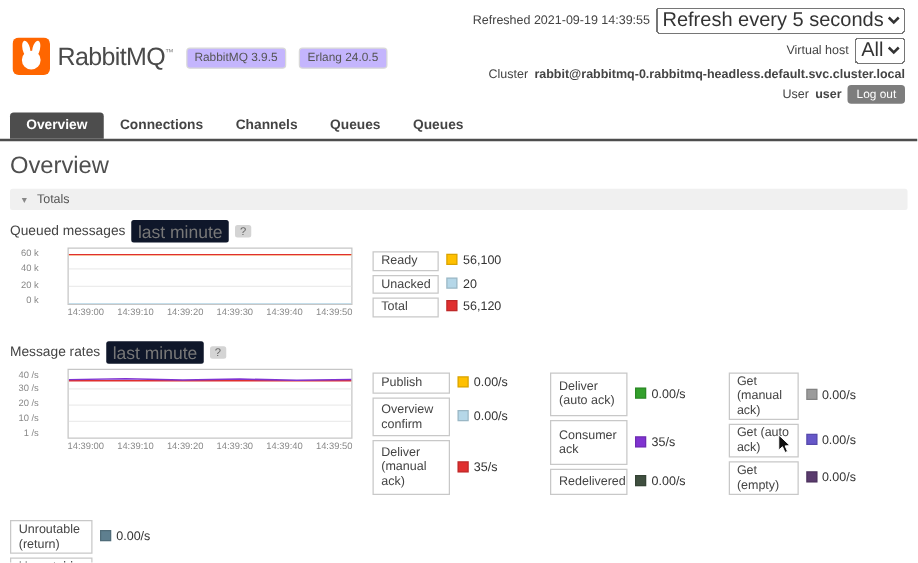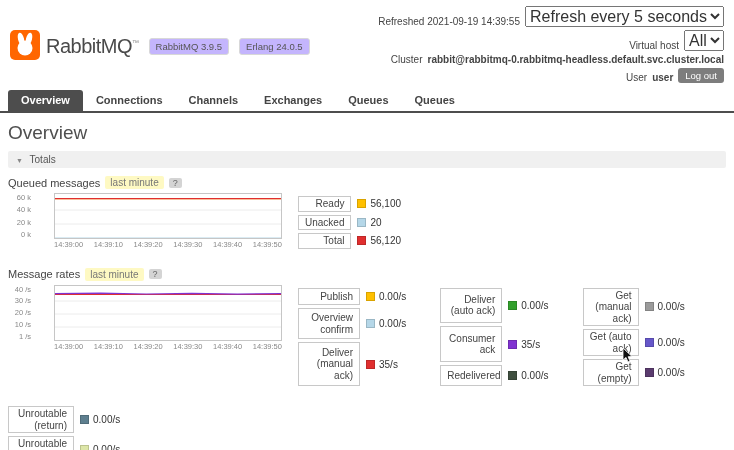--- a/index.html
+++ b/index.html
@@ -9,49 +9,49 @@
     font-family:"Liberation Sans", sans-serif; font-size:11px; color:#444; background:#fff;
   }
   
   .header { display:flex; justify-content:space-between; padding:6px 10px 4px 10px; }
   .brand { display:flex; align-items:center; gap:6px; }
   .brand-name { font-size:20px; color:#4a4a4a; letter-spacing:-0.5px; }
   .tm { font-size:7px; color:#888; vertical-align:super; }
   .ver-badge { background:#c4b5fd; border:1px solid #d8d8d8; border-radius:3px;
     padding:2px 6px; font-size:9.5px; color:#555; margin-left:4px; }
   .hright { text-align:right; font-size:10px; color:#444; }
-  .hright .row { margin-bottom:3px; display:flex; justify-content:flex-end; align-items:flex-end; gap:5px; }
+  .hright .row { margin-bottom:3px; display:flex; justify-content:flex-end; align-items:center; gap:5px; }
   select { font-size:16px; font-family:"Liberation Sans", sans-serif; color:#333; }
   .bold { font-weight:bold; }
   .logout-btn { background:#7d7d7d; color:#fff; border:none; border-radius:3px;
     font-size:9.5px; padding:2px 7px; font-family:"Liberation Sans", sans-serif; cursor:pointer; }
   
   .nav { display:flex; padding:0 8px; border-bottom:2px solid #4d4d4d; }
   .tab { font-weight:bold; font-size:11px; color:#444; padding:4px 13px 5px 13px;
     border-radius:3px 3px 0 0; text-decoration:none; }
   .tab.active { background:#4d4d4d; color:#fff; }
   
   .page-title { font-size:19px; color:#4f4f4f; font-weight:normal; margin:9px 8px 7px 8px; }
   .totals-bar { background:#f0f0f0; border-radius:2px; margin:0 8px 8px 8px; padding:3px 8px;
     font-size:10px; color:#555; cursor:pointer; }
   .totals-bar .arrow { font-size:7px; color:#888; margin-right:4px; }
   .sec-head { margin:8px 8px 2px 8px; font-size:11px; color:#444; display:flex; align-items:center; gap:5px; }
-  .range-badge { background:#fef9c3; color:#777; border-radius:2px; padding:1px 5px; font-size:10px; }
+  .range-badge { background:#0f172a; color:#777; border-radius:2px; padding:1px 5px; font-size:14px; }
   .help-badge { background:#d4d4d4; color:#666; border-radius:2px; padding:0 4px; font-size:9px; cursor:pointer; }
   
   .chart-row { display:flex; align-items:flex-start; margin:4px 8px 0 8px; }
   .chart { display:flex;gap:20px; }
   .yaxis { display:flex; flex-direction:column; justify-content:space-between; align-items:flex-end;
     width:26px; padding-right:3px; font-size:7.5px; color:#888; }
   .plotwrap svg { border:1px solid #c6c6c6; background:#fff; display:block; }
   .xaxis { display:flex; justify-content:space-between; font-size:7.5px; color:#888; margin-top:1px; }
   
   .legend-area { margin-left:16px; display:flex; gap:34px; }
   table.legend { border-collapse:separate; border-spacing:0 3px; }
-  td.lcell { border:1px solid #c8c8c8; padding:1px 6px; text-align:right; font-size:10px;
+  td.lcell { border:1px solid #c8c8c8; padding:1px 6px; font-size:10px;
     color:#444; background:#fff; line-height:1.15; vertical-align:middle; }
   td.vcell { padding:1px 0 1px 6px; font-size:10px; color:#333; vertical-align:middle; white-space:nowrap; }
   .sw { display:inline-block; width:9px; height:9px; margin-right:4px; vertical-align:-1px;
     border:1px solid rgba(0,0,0,0.15); }
   .w48 td.lcell { min-width:48px; }
   .w58 td.lcell { min-width:58px; max-width:62px; }
   .w52 td.lcell { min-width:52px; max-width:56px; }
   .w62 td.lcell { min-width:62px; max-width:66px; }
   .extra-wrap { margin:14px 8px 0 8px; }
   
@@ -96,21 +96,20 @@
       <span class="bold">user</span>
       <button class="logout-btn">Log out</button>
     </div>
   </div>
 </div>
 
 <div class="nav">
   <a class="tab active">Overview</a>
   <a class="tab">Connections</a>
   <a class="tab">Channels</a>
-  <a class="tab">Exchanges</a>
   <a class="tab">Queues</a>
   <a class="tab">Queues</a>
 </div>
 
 <h1 class="page-title">Overview</h1>
 
 <div class="totals-bar">
   <span class="arrow">▼</span>
   <span>Totals</span>
 </div>

